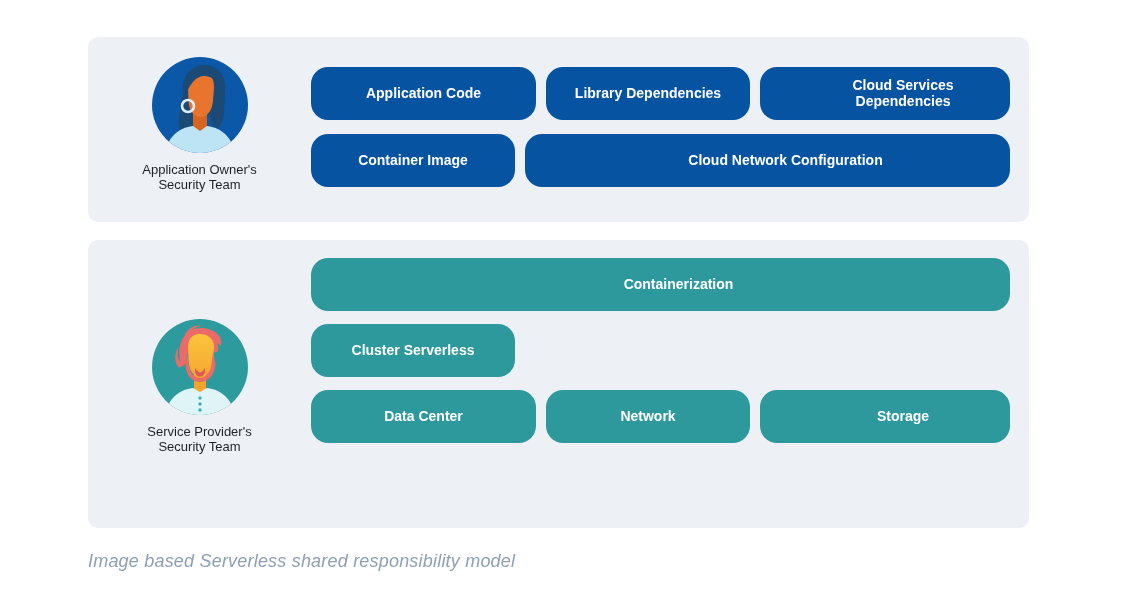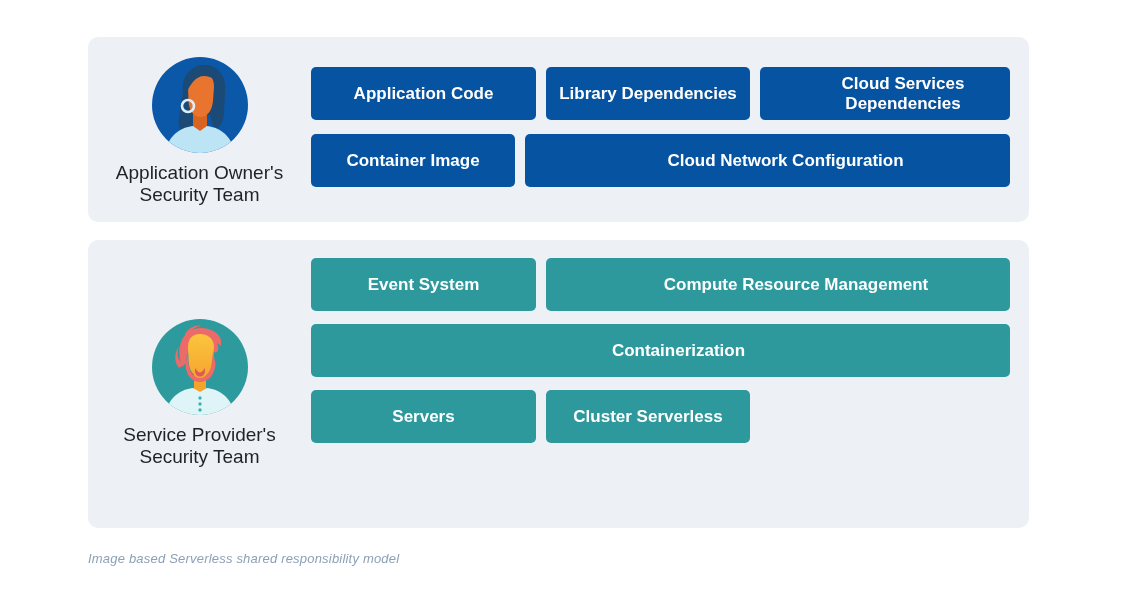--- a/index.html
+++ b/index.html
@@ -16,46 +16,46 @@
 
   .person-col {
     width:223px; flex-shrink:0;
     display:flex; flex-direction:column; align-items:center;
   }
   .avatar { width:96px; height:96px; display:block; }
   .panel-top .avatar-wrap { margin-top:20px; }
   .panel-bottom .avatar-wrap { margin-top:79px; }
   .person-label {
     margin-top:9px; text-align:center;
-    font-size:19px; line-height:1.18; color:#1d2329;
+    font-size:13px; line-height:1.18; color:#1d2329;
   }
 
   .boxes {
     flex:1; padding-right:19px;
     display:flex; flex-direction:column;
   }
   .panel-top .boxes { padding-top:30px; gap:14px; }
   .panel-bottom .boxes { padding-top:18px; gap:13px; }
   .box-row { display:flex; gap:10px; }
   .box {
-    height:53px; border-radius:5px;
-    color:#ffffff; font-weight:700; font-size:17px;
+    height:53px; border-radius:17px;
+    color:#ffffff; font-weight:700; font-size:14px;
     display:flex; align-items:center; justify-content:center;
     text-align:center; line-height:1.12;
     padding:0 8px; box-sizing:border-box;
   }
   .box.blue { background:#0553a1; }
   .box.teal { background:#2e999c; }
   .w-s { width:225px; flex-shrink:0; }
   .w-m { width:204px; flex-shrink:0; }
   .grow { flex:1;padding-left:44px; }
 
   .caption {
     position:absolute; left:88px; top:551px;
-    font-size:13px; font-style:italic; color:#8da0b5;
+    font-size:18px; font-style:italic; color:#8da0b5;
     letter-spacing:0.2px;
   }
 </style>
 </head>
 <body>
 
 <div class="stage">
 
   <div class="panel panel-top">
     <div class="person-col">
@@ -125,28 +125,28 @@
           </g>
         </svg>
       </div>
       <div class="person-label">
         <div>Service Provider's</div>
         <div>Security Team</div>
       </div>
     </div>
     <div class="boxes">
       <div class="box-row">
-        <div class="box teal w-s">Event System</div>
-        <div class="box teal grow">Compute Resource Management</div>
-      </div>
-      <div class="box-row">
         <div class="box teal grow">Containerization</div>
       </div>
       <div class="box-row">
-        <div class="box teal w-s">Servers</div>
         <div class="box teal w-m">Cluster Serverless</div>
+      </div>
+      <div class="box-row">
+        <div class="box teal w-s">Data Center</div>
+        <div class="box teal w-m">Network</div>
+        <div class="box teal grow">Storage</div>
       </div>
     </div>
   </div>
 
   <div class="caption">Image based Serverless shared responsibility model</div>
 
 </div>
 
 </body></html>

